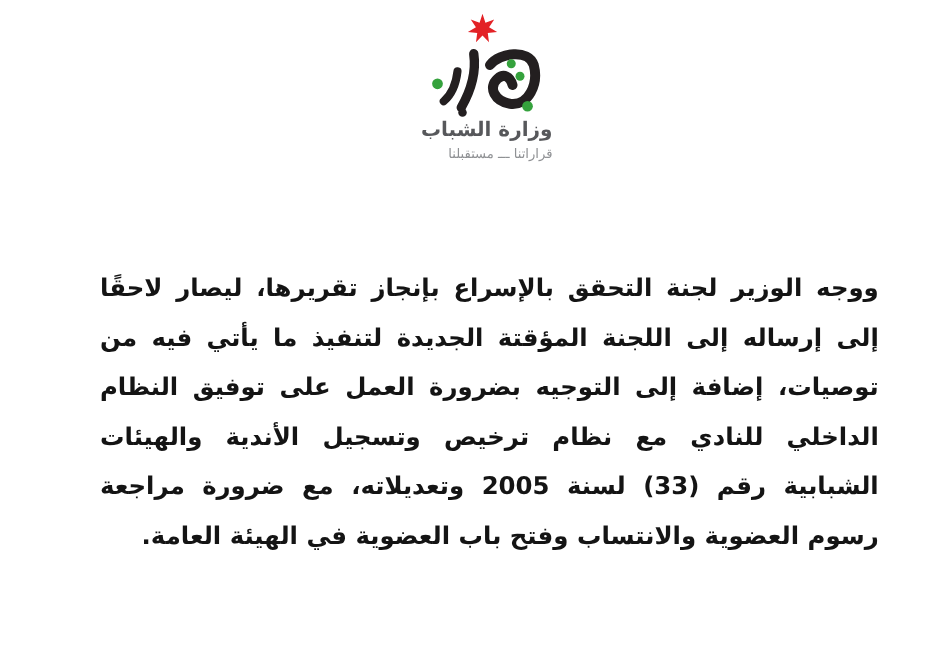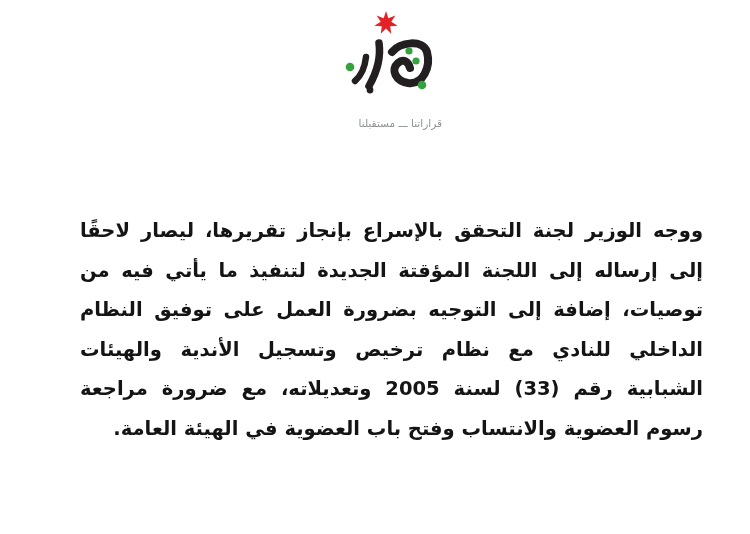--- a/index.html
+++ b/index.html
@@ -82,19 +82,20 @@
     <circle cx="44" cy="84" r="3.4" fill="#231f20"></circle>
 
     <g fill="#35a23d">
       <circle cx="24" cy="61" r="4.3"></circle>
       <circle cx="83" cy="45" r="3.6"></circle>
       <circle cx="90" cy="55" r="3.6"></circle>
       <circle cx="96" cy="79" r="4.3"></circle>
     </g>
   </svg>
 
+  <div class="logo-wordmark">وزارة الشباب</div>
   <div class="logo-tagline">قراراتنا ـــ مستقبلنا</div>
 
   <div class="article">
     <p>ووجه الوزير لجنة التحقق بالإسراع بإنجاز تقريرها، ليصار لاحقًا إلى إرساله إلى اللجنة المؤقتة الجديدة لتنفيذ ما يأتي فيه من توصيات، إضافة إلى التوجيه بضرورة العمل على توفيق النظام الداخلي للنادي مع نظام ترخيص وتسجيل الأندية والهيئات الشبابية رقم (33) لسنة 2005 وتعديلاته، مع ضرورة مراجعة رسوم العضوية والانتساب وفتح باب العضوية في الهيئة العامة.</p>
   </div>
 
 </div>
 
 </body></html>

